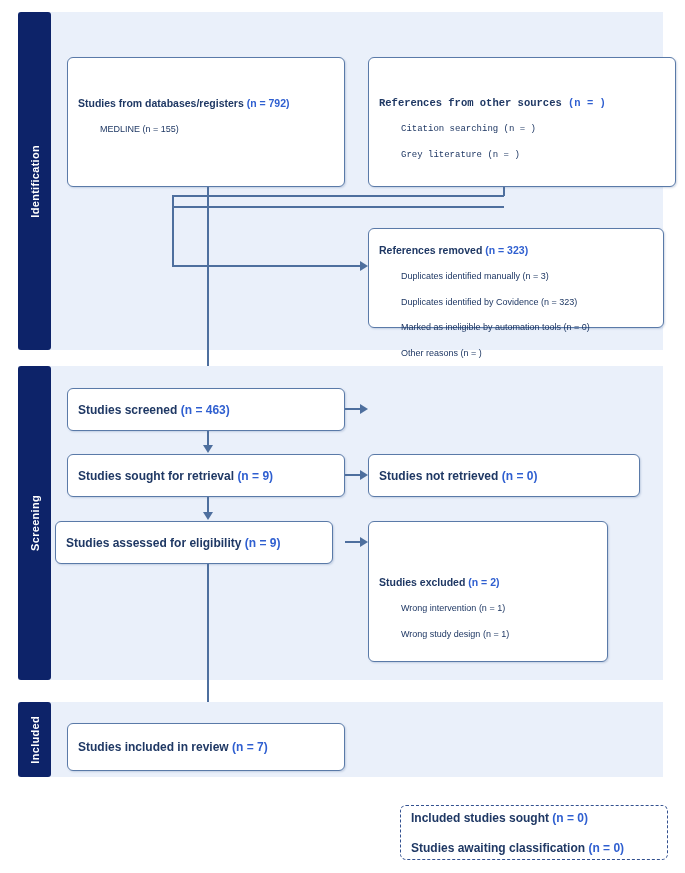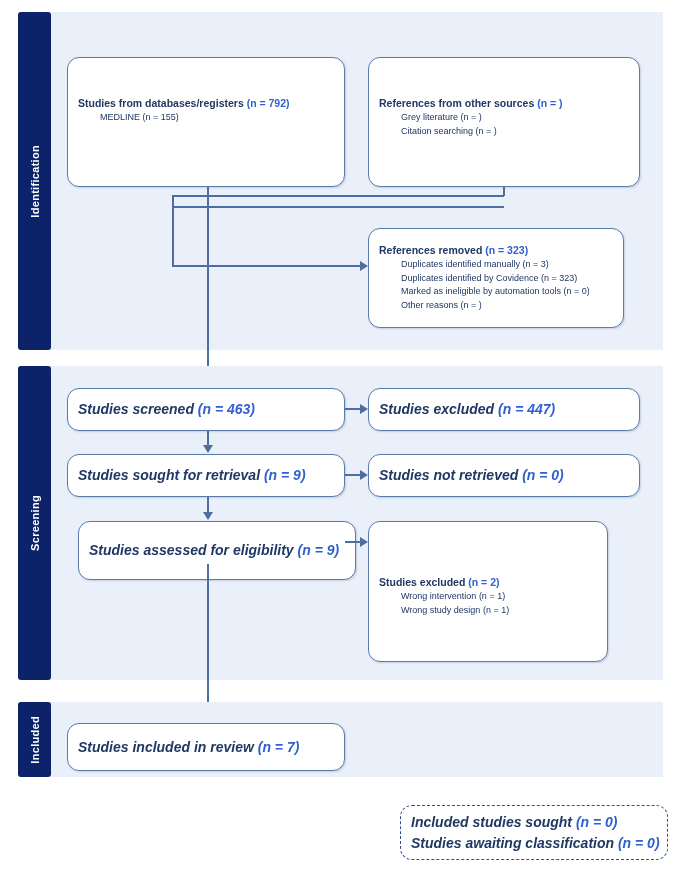--- a/index.html
+++ b/index.html
@@ -43,27 +43,28 @@
     letter-spacing: 0.3px;
     white-space: nowrap;
     color: #ffffff;
   }
 
   
   .box {
     position: absolute;
     background: #ffffff;
     border: 1.5px solid #5a7aa8;
-    border-radius: 12px;
+    border-radius: 6px;
     box-sizing: border-box;
     box-shadow: 1px 1px 2px rgba(90,120,165,0.28);
     padding: 0 10px;
     display: flex;
     flex-direction: column;
     justify-content: center;
+    gap: 12px;
   }
   .box.dashed {
     border: 1.6px dashed #32508f;
     box-shadow: none;
   }
   .box.top-align {
     justify-content: flex-start;
   }
 
   .line-main {
@@ -79,26 +80,25 @@
   }
   .sub {
     font-size: 9px;
     color: #1f3864;
     font-weight: normal;
     line-height: 1.5;
     padding-left: 22px;
     white-space: nowrap;
   }
   .plain {
-    font-size: 14px;
+    font-size: 12px;
     color: #1f3864;
     font-weight: bold;
     line-height: 1.5;
     white-space: nowrap;
-    font-style: italic;
   }
   .plain .num { color: #2f5fd0; font-weight: bold; }
 
   .pad-top-1 { padding-top: 14px; }
   .pad-top-2 { padding-top: 38px; }
 
   
   .conn-v {
     position: absolute;
     width: 1.6px;
@@ -135,30 +135,30 @@
   </div>
 
   <div class="box top-align pad-top-2" style="left:67px; top:57px; width:278px; height:130px;">
     <div class="line-main">
       <span>Studies from databases/registers</span>
       <span class="num">(n = 792)</span>
     </div>
     <div class="sub">MEDLINE (n = 155)</div>
   </div>
 
-  <div class="box top-align pad-top-2" style="left:368px; top:57px; width:272px; height:130px;">
+  <div class="box top-align pad-top-2" style="left:368px; top:57px; width:308px; height:130px;font-family:Liberation Mono, monospace;">
     <div class="line-main">
       <span>References from other sources</span>
       <span class="num">(n = )</span>
     </div>
+    <div class="sub">Citation searching (n = )</div>
     <div class="sub">Grey literature (n = )</div>
-    <div class="sub">Citation searching (n = )</div>
-  </div>
-
-  <div class="box top-align pad-top-1" style="left:368px; top:228px; width:256px; height:100px;">
+  </div>
+
+  <div class="box top-align pad-top-1" style="left:368px; top:228px; width:296px; height:100px;">
     <div class="line-main">
       <span>References removed</span>
       <span class="num">(n = 323)</span>
     </div>
     <div class="sub">Duplicates identified manually (n = 3)</div>
     <div class="sub">Duplicates identified by Covidence (n = 323)</div>
     <div class="sub">Marked as ineligible by automation tools (n = 0)</div>
     <div class="sub">Other reasons (n = )</div>
   </div>
 
@@ -178,42 +178,36 @@
     <span>Screening</span>
   </div>
 
   <div class="box" style="left:67px; top:388px; width:278px; height:43px;">
     <div class="plain">
       <span>Studies screened</span>
       <span class="num">(n = 463)</span>
     </div>
   </div>
 
-  <div class="box" style="left:368px; top:388px; width:272px; height:43px;">
-    <div class="plain">
-      <span>Studies excluded</span>
-      <span class="num">(n = 447)</span>
-    </div>
-  </div>
 
   <div class="box" style="left:67px; top:454px; width:278px; height:43px;">
     <div class="plain">
       <span>Studies sought for retrieval</span>
       <span class="num">(n = 9)</span>
     </div>
   </div>
 
   <div class="box" style="left:368px; top:454px; width:272px; height:43px;">
     <div class="plain">
       <span>Studies not retrieved</span>
       <span class="num">(n = 0)</span>
     </div>
   </div>
 
-  <div class="box" style="left:78px; top:521px; width:278px; height:59px;">
+  <div class="box" style="left:55px; top:521px; width:278px; height:43px;">
     <div class="plain">
       <span>Studies assessed for eligibility</span>
       <span class="num">(n = 9)</span>
     </div>
   </div>
 
   <div class="box top-align" style="left:368px; top:521px; width:240px; height:141px; padding-top:53px;">
     <div class="line-main">
       <span>Studies excluded</span>
       <span class="num">(n = 2)</span>

